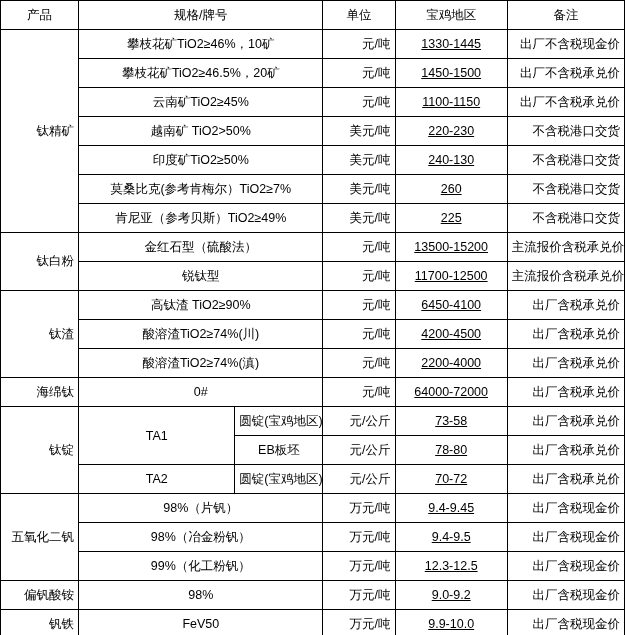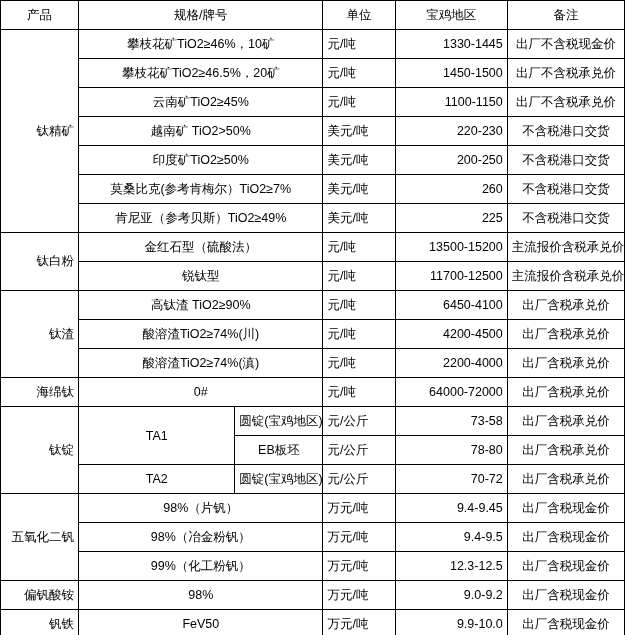--- a/index.html
+++ b/index.html
@@ -40,24 +40,24 @@
   .hdr {
     text-align: center;
     font-weight: normal;
     font-size: 13.5px;
     border-radius: 6px;
   }
   .product-cell {
     text-align: right;
     font-size: 13.5px;
   }
-  .unit-cell { text-align: left; }
+  .unit-cell { text-align: right; }
   .spec-cell { text-align: center; }
-  .price-cell { text-align: right; }
-  .remark-cell { text-align: center; }
+  .price-cell { text-align: center; text-decoration: underline; }
+  .remark-cell { text-align: right; }
 </style>
 </head>
 <body>
 
 <table class="price-table">
   <colgroup>
     <col class="c-product">
     <col class="c-spec">
     <col class="c-spec2">
     <col class="c-unit">
@@ -95,21 +95,21 @@
       </tr>
       <tr>
         <td class="spec-cell" colspan="2">越南矿 TiO2&gt;50%</td>
         <td class="unit-cell">美元/吨</td>
         <td class="price-cell">220-230</td>
         <td class="remark-cell">不含税港口交货</td>
       </tr>
       <tr>
         <td class="spec-cell" colspan="2">印度矿TiO2≥50%</td>
         <td class="unit-cell">美元/吨</td>
-        <td class="price-cell">200-250</td>
+        <td class="price-cell">240-130</td>
         <td class="remark-cell">不含税港口交货</td>
       </tr>
       <tr>
         <td class="spec-cell" colspan="2">莫桑比克(参考肯梅尔）TiO2≥7%</td>
         <td class="unit-cell">美元/吨</td>
         <td class="price-cell">260</td>
         <td class="remark-cell">不含税港口交货</td>
       </tr>
       <tr>
         <td class="spec-cell" colspan="2">肯尼亚（参考贝斯）TiO2≥49%</td>

